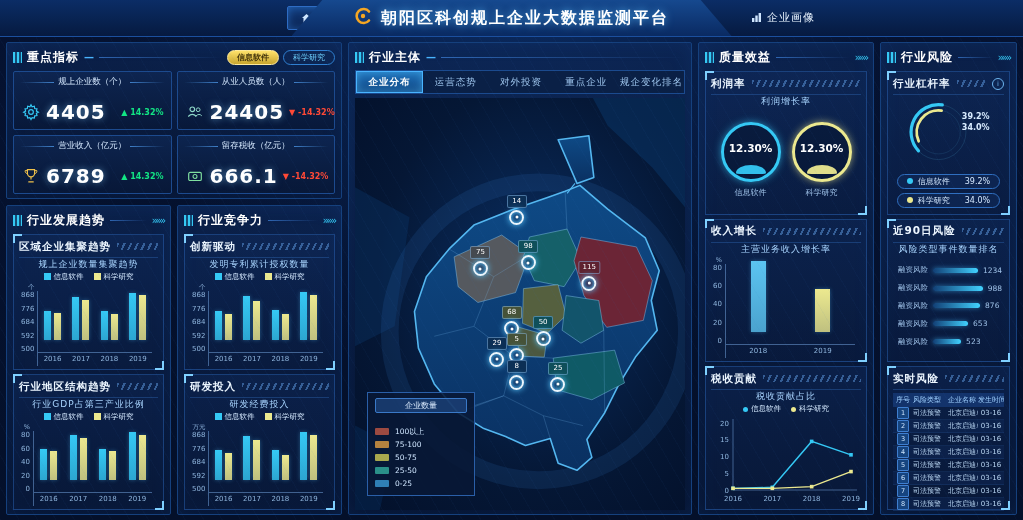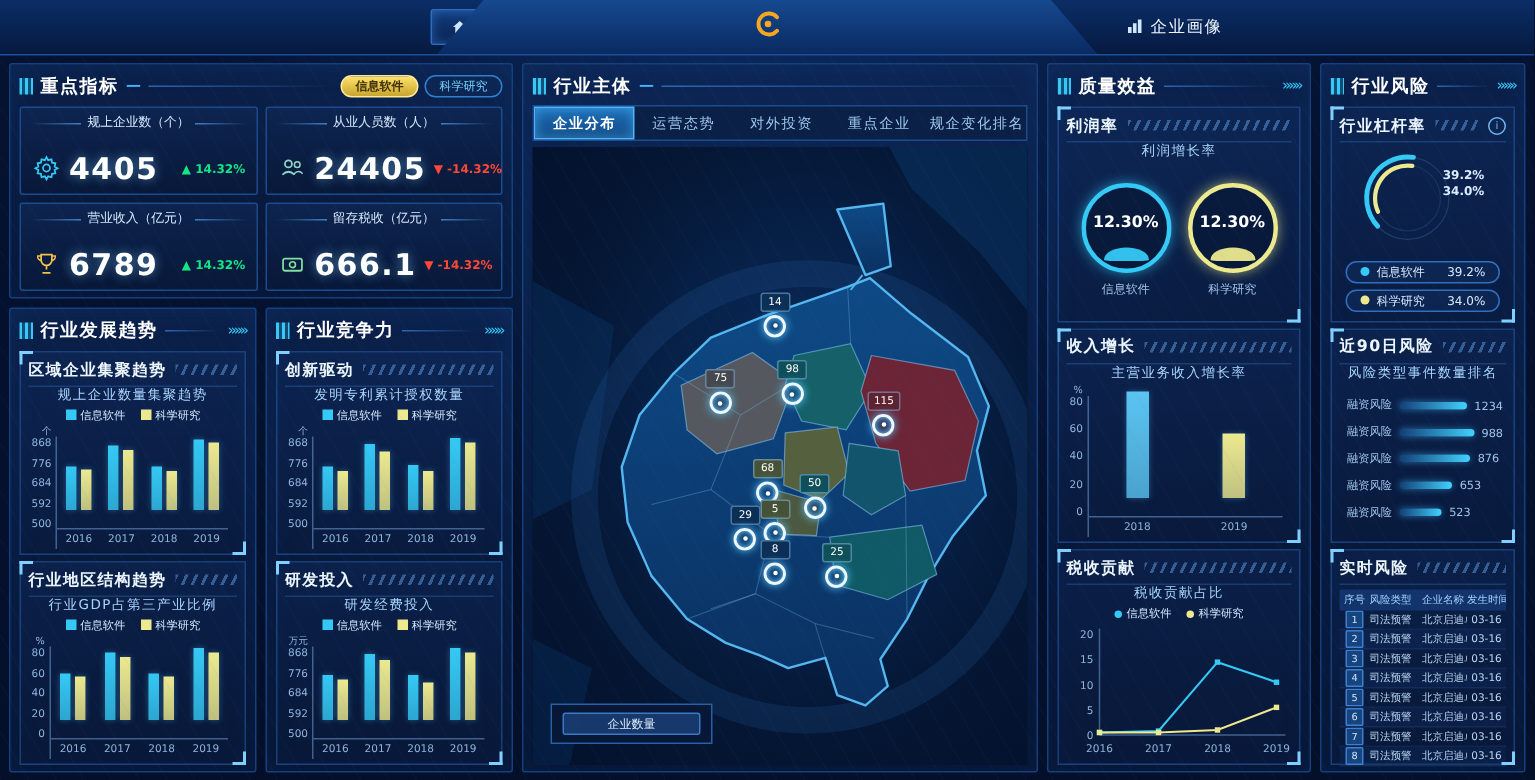--- a/index.html
+++ b/index.html
@@ -149,21 +149,21 @@
        align-items:center;cursor:pointer;}
   .m-val{min-width:12px;padding:0 3px;height:11px;line-height:11px;font-size:7px;color:#fff;
        border:1px solid rgba(150,205,255,.45);border-radius:2px;text-align:center;}
   .m-pin{width:11px;height:11px;border:2px solid #eaf7ff;border-radius:50%;margin-top:2px;position:relative;
        box-shadow:0 0 6px #59c8ff,inset 0 0 4px #59c8ff;background:rgba(20,60,110,.6);}
   .m-pin::after{content:'';position:absolute;left:50%;top:50%;width:3px;height:3px;background:#fff;
        border-radius:50%;transform:translate(-50%,-50%);}
   .map-legend{position:absolute;left:12px;bottom:14px;width:92px;background:rgba(8,24,54,.88);
        border:1px solid #2a5fa8;padding:5px 7px;z-index:4;}
   .ml-title{font-size:8px;color:#dcecff;background:rgba(40,90,160,.5);text-align:center;height:13px;
-       line-height:13px;margin-bottom:0;border:1px solid #3a79c8;border-radius:2px;}
+       line-height:13px;margin-bottom:12px;border:1px solid #3a79c8;border-radius:2px;}
   .ml-item{display:flex;align-items:center;gap:6px;font-size:7.5px;color:#cfe6ff;height:13px;}
   .ml-item i{width:14px;height:7px;border-radius:1px;flex:none;}
 </style>
 </head>
 <body>
 
 <div class="screen">
 
   <header class="hdr">
     <div class="nav-btn left">
@@ -174,20 +174,21 @@
       </span>
       <span>行业概览</span>
     </div>
     <div class="hdr-center">
       <span>
         <svg width="18" height="18" viewBox="0 0 18 18">
           <path d="M15 4.5 A7 7 0 1 0 15 13.5" fill="none" stroke="#f5a623" stroke-width="2.6" stroke-linecap="round"></path>
           <circle cx="9" cy="9" r="2.2" fill="#f5a623"></circle>
         </svg>
       </span>
+      <h1 class="hdr-title">朝阳区科创规上企业大数据监测平台</h1>
     </div>
     <div class="nav-btn right">
       <span class="nav-ic">
         <svg width="11" height="11" viewBox="0 0 11 11">
             <rect x="1" y="6" width="2.4" height="4" fill="#cfe6ff"></rect>
             <rect x="4.3" y="3.5" width="2.4" height="6.5" fill="#cfe6ff"></rect>
             <rect x="7.6" y="1" width="2.4" height="9" fill="#cfe6ff"></rect>
           </svg>
       </span>
       <span>企业画像</span>
@@ -605,20 +606,42 @@
         <span class="m-val" style="background:#0c2f55">8</span>
         <span class="m-pin"></span>
       </div>
       <div class="marker" style="left:61.5%;top:64%">
         <span class="m-val" style="background:#0f4f5a">25</span>
         <span class="m-pin"></span>
       </div>
           </div>
         <div class="map-legend">
           <div class="ml-title">企业数量</div>
+          <div>
+      <div class="ml-item">
+        <i style="background:#9c4a41"></i>
+                <span>100以上</span>
+      </div>
+      <div class="ml-item">
+        <i style="background:#b5823f"></i>
+                <span>75-100</span>
+      </div>
+      <div class="ml-item">
+        <i style="background:#a8a84e"></i>
+                <span>50-75</span>
+      </div>
+      <div class="ml-item">
+        <i style="background:#2a9089"></i>
+                <span>25-50</span>
+      </div>
+      <div class="ml-item">
+        <i style="background:#2f7fb5"></i>
+                <span>0-25</span>
+      </div>
+            </div>
         </div>
       </div>
     </section>
 
     <section class="panel quality">
       <div class="p-head">
         <span class="p-flag"></span>
         <span class="p-title">质量效益</span>
         <span class="p-line"></span>
         <span class="p-more">»»»</span>

